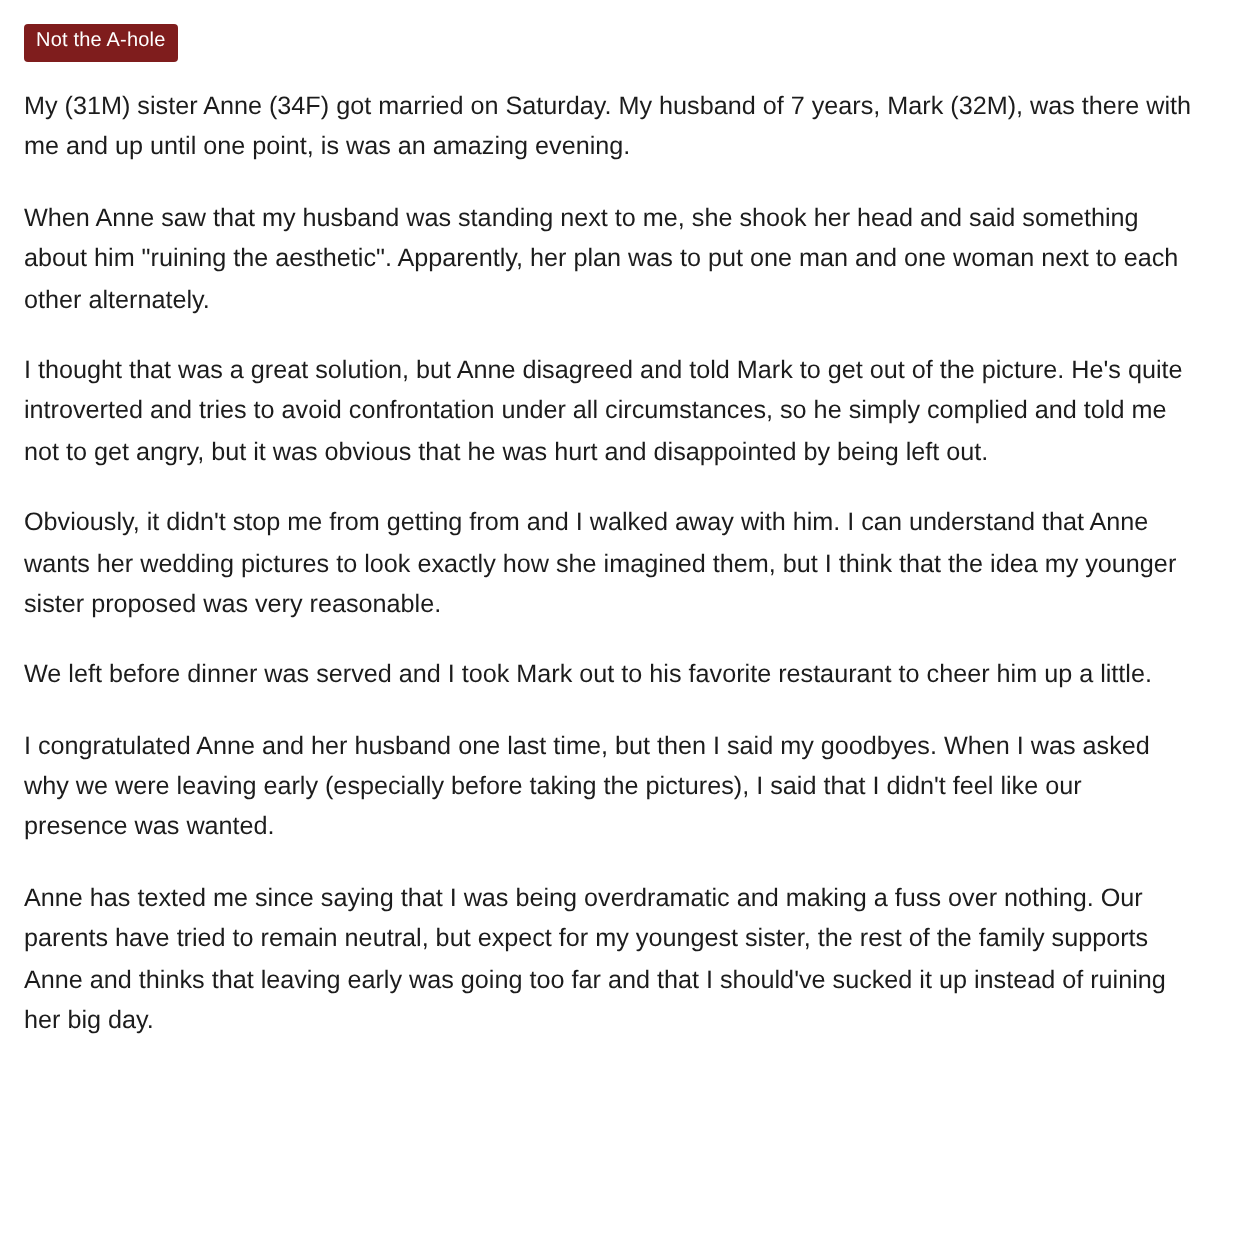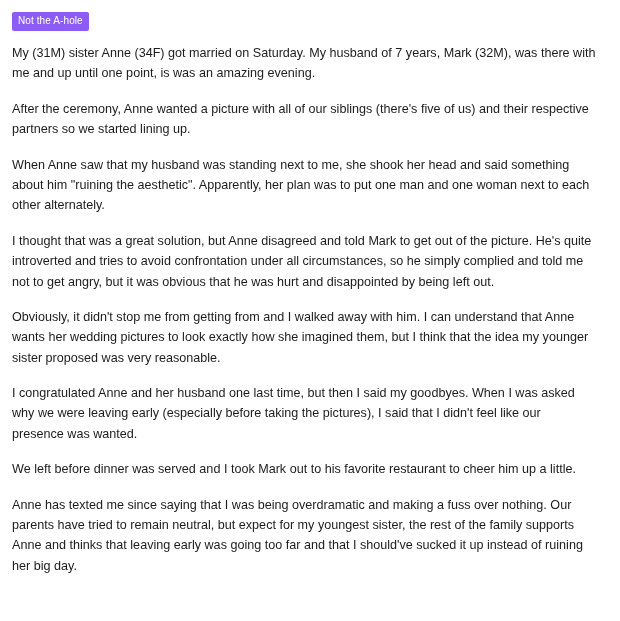--- a/index.html
+++ b/index.html
@@ -25,21 +25,21 @@
     font-weight: bold;
     color: #1a1a1b;
     margin: 0 0 10px 0;
     letter-spacing: -0.1px;
   }
   .flair-row {
     margin: 0 0 12px 0;
   }
   .flair {
     display: inline-block;
-    background: #8b5cf6;
+    background: #7f1d1d;
     color: #ffffff;
     font-size: 10px;
     line-height: 1;
     padding: 4px 6px 5px 6px;
     border-radius: 2px;
     font-family: "Liberation Sans", sans-serif;
     letter-spacing: 0.1px;
   }
   .body-text p {
     font-size: 12.6px;
@@ -56,22 +56,21 @@
 
 <div class="page">
 
 
   <div class="flair-row">
     <span class="flair">Not the A-hole</span>
   </div>
 
   <div class="body-text">
     <p>My (31M) sister Anne (34F) got married on Saturday. My husband of 7 years, Mark (32M), was there with me and up until one point, is was an amazing evening.</p>
-    <p>After the ceremony, Anne wanted a picture with all of our siblings (there's five of us) and their respective partners so we started lining up.</p>
     <p>When Anne saw that my husband was standing next to me, she shook her head and said something about him "ruining the aesthetic". Apparently, her plan was to put one man and one woman next to each other alternately.</p>
     <p>I thought that was a great solution, but Anne disagreed and told Mark to get out of the picture. He's quite introverted and tries to avoid confrontation under all circumstances, so he simply complied and told me not to get angry, but it was obvious that he was hurt and disappointed by being left out.</p>
     <p>Obviously, it didn't stop me from getting from and I walked away with him. I can understand that Anne wants her wedding pictures to look exactly how she imagined them, but I think that the idea my younger sister proposed was very reasonable.</p>
+    <p>We left before dinner was served and I took Mark out to his favorite restaurant to cheer him up a little.</p>
     <p>I congratulated Anne and her husband one last time, but then I said my goodbyes. When I was asked why we were leaving early (especially before taking the pictures), I said that I didn't feel like our presence was wanted.</p>
-    <p>We left before dinner was served and I took Mark out to his favorite restaurant to cheer him up a little.</p>
     <p>Anne has texted me since saying that I was being overdramatic and making a fuss over nothing. Our parents have tried to remain neutral, but expect for my youngest sister, the rest of the family supports Anne and thinks that leaving early was going too far and that I should've sucked it up instead of ruining her big day.</p>
   </div>
 
 </div>
 
 </body></html>

